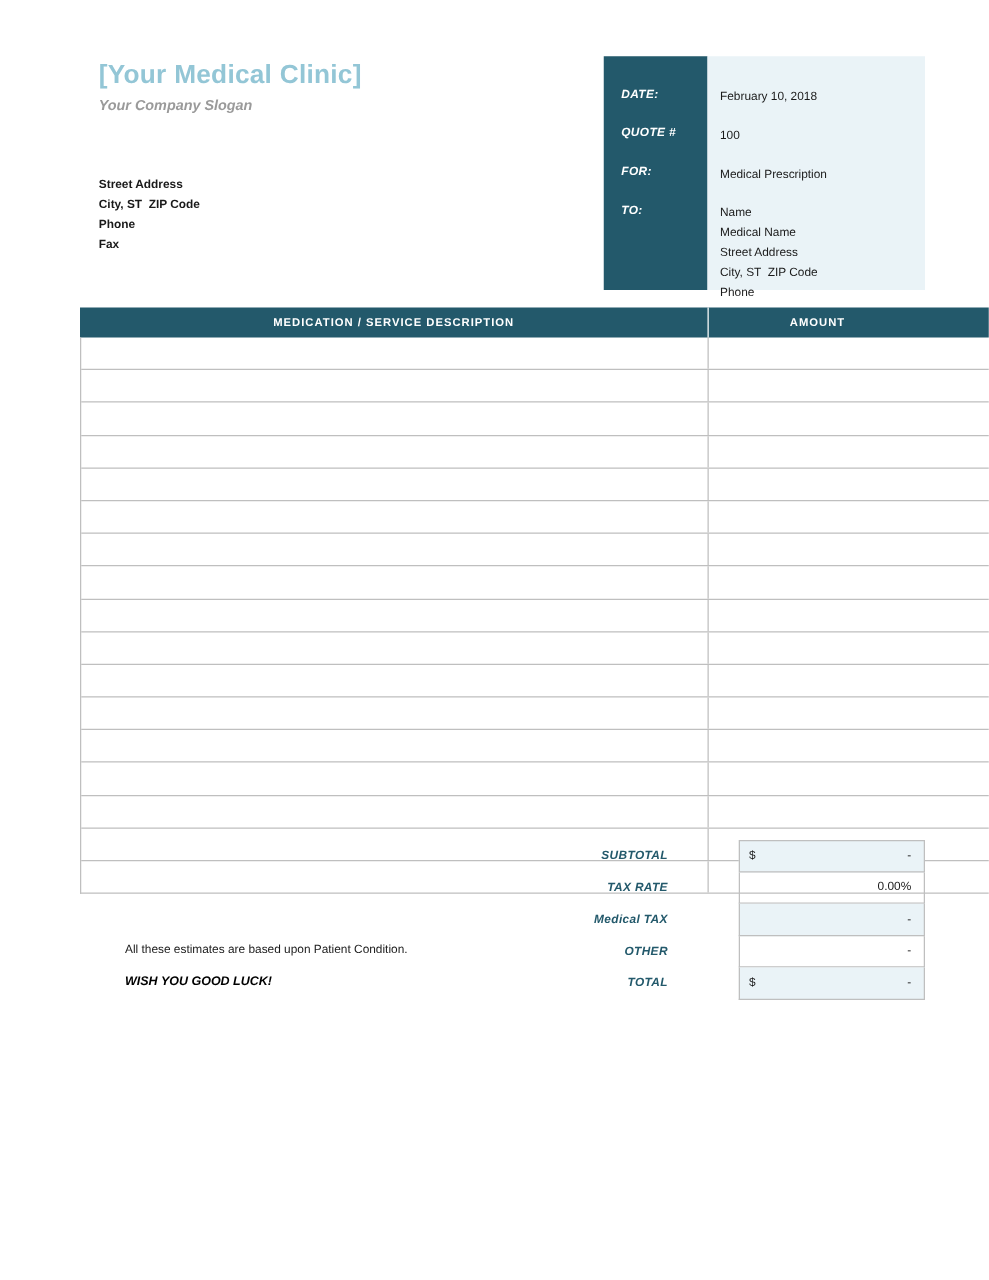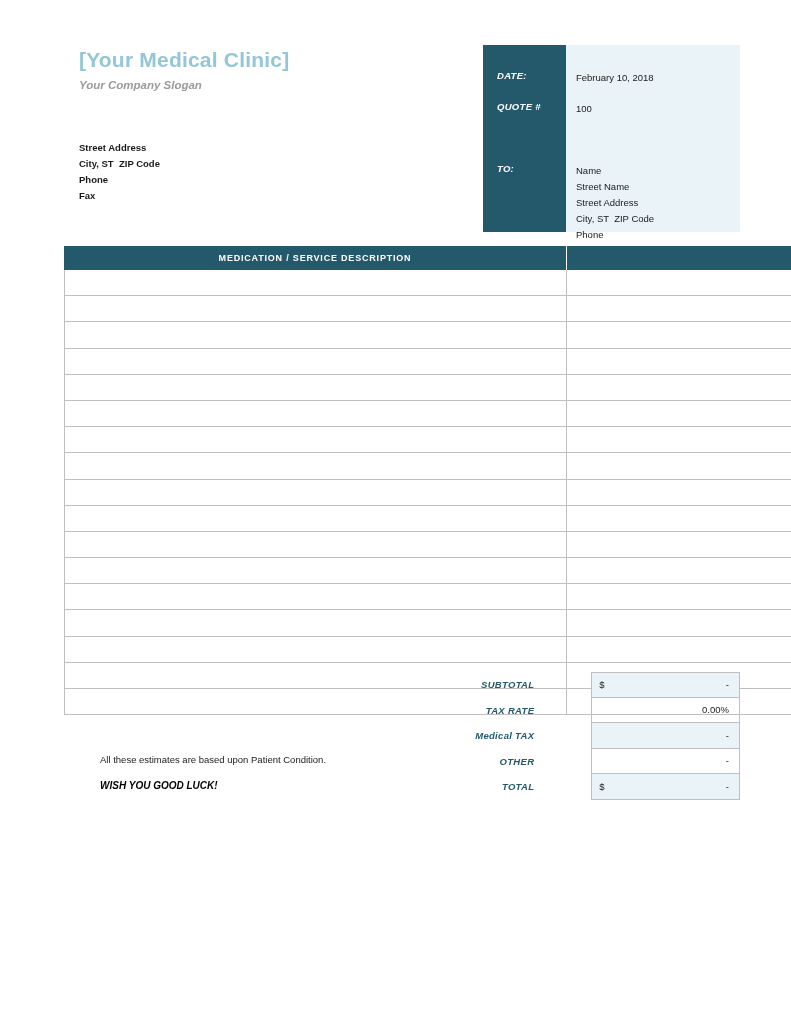--- a/index.html
+++ b/index.html
@@ -237,36 +237,41 @@
     <div class="meta-row" style="top:25px;">
       <div class="meta-label">DATE:</div>
       <div class="meta-value">February 10, 2018</div>
     </div>
 
     <div class="meta-row" style="top:56px;">
       <div class="meta-label">QUOTE #</div>
       <div class="meta-value">100</div>
     </div>
 
+    <div class="meta-row" style="top:87px;">
+      <div class="meta-label">FOR:</div>
+      <div class="meta-value">Medical Prescription</div>
+    </div>
 
     <div class="meta-row" style="top:118px; height:70px;">
       <div class="meta-label">TO:</div>
       <div class="meta-value">
         <div>Name</div>
-        <div>Street Name</div>
+        <div>Medical Name</div>
         <div>Street Address</div>
         <div>City, ST  ZIP Code</div>
         <div>Phone</div>
       </div>
     </div>
   </div>
 
   <div class="table">
     <div class="t-head">
       <div class="th th-desc">MEDICATION / SERVICE DESCRIPTION</div>
+      <div class="th th-amt">AMOUNT</div>
     </div>
     <div class="t-body">
       <div class="t-row">
           <div class="c-desc"></div>
           <div class="c-amt"></div>
         </div>
       <div class="t-row">
           <div class="c-desc"></div>
           <div class="c-amt"></div>
         </div>

